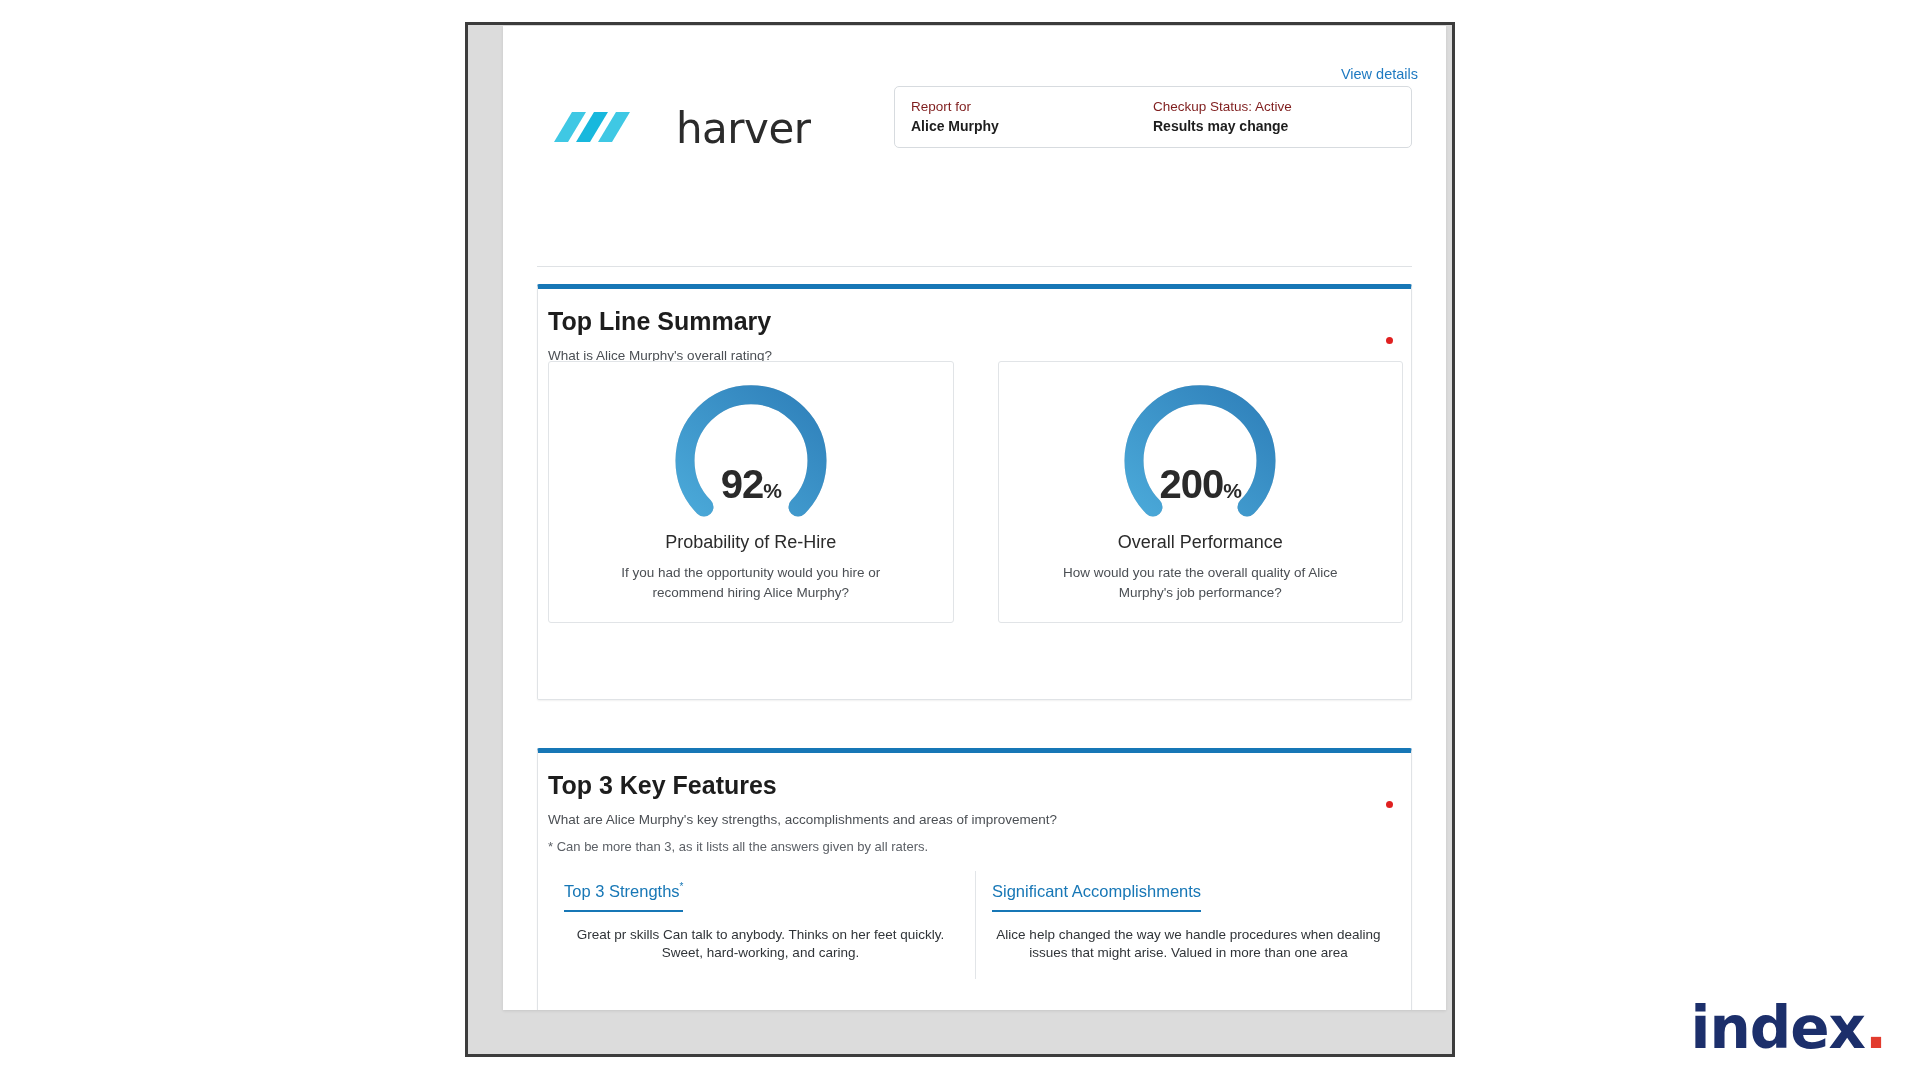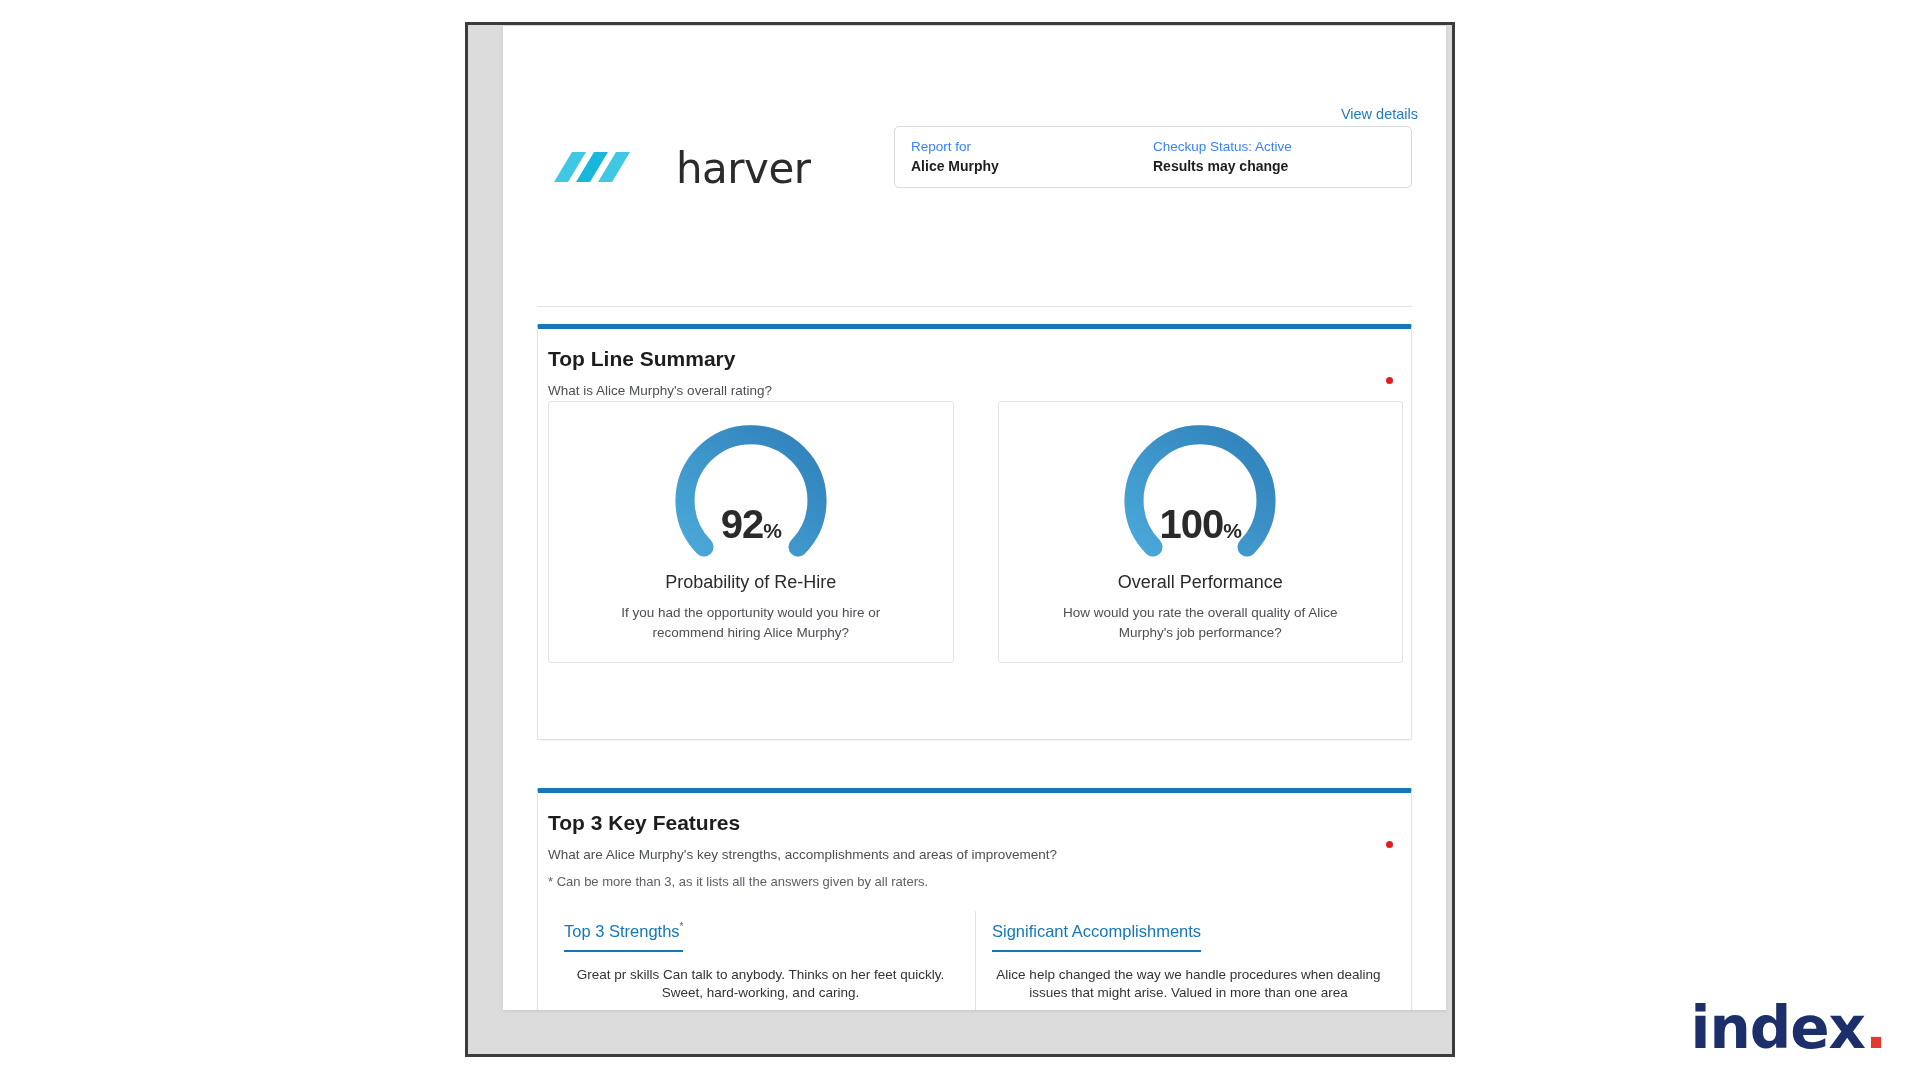--- a/index.html
+++ b/index.html
@@ -36,21 +36,20 @@
     left: 503px; top: 26px;
     width: 943px; height: 984px;
     background: #ffffff;
     box-shadow: 0 1px 3px rgba(0,0,0,0.10);
     overflow: hidden;
   }
   .page-inner {
     position: relative;
     width: 100%; height: 100%;
     padding: 0 34px;
-    margin-top: 40px;
   }
 
   
   .view-details {
     position: absolute;
     right: 28px; top: 40px;
     color: #1f7ac1;
     font-size: 14.5px;
     text-decoration: none;
   }
@@ -84,21 +83,21 @@
     background: #fff;
   }
   .meta-row {
     display: flex;
     padding: 12px 16px 13px 16px;
   }
   .meta-row + .meta-row { border-top: 1px solid #e3e6e9; }
   .meta-cell { flex: 1 1 50%; }
   .meta-label {
     font-size: 13.5px;
-    color: #3b82f6;
+    color: #7f1d1d;
     margin-bottom: 4px;
   }
   .meta-value {
     font-size: 14px;
     color: #1d1d1d;
     font-weight: bold;
   }
 
   .divider {
     position: absolute;
@@ -117,21 +116,21 @@
     border: 1px solid #e0e3e6;
     border-top: 5px solid #1777b6;
     border-radius: 2px;
     box-shadow: 0 1px 2px rgba(0,0,0,0.06);
   }
   #section-summary { top: 258px; height: 416px; }
   #section-features { top: 722px; height: 280px; }
 
   .section-title {
     margin: 18px 0 0 10px;
-    font-size: 21px;
+    font-size: 25px;
     font-weight: bold;
     color: #1d1d1d;
   }
   .section-question {
     margin: 12px 0 0 10px;
     font-size: 13.5px;
     color: #4b4f54;
   }
   .section-note {
     margin: 12px 0 0 10px;
@@ -312,21 +311,21 @@
               <svg width="208" height="150" viewBox="0 0 208 150" aria-hidden="true">
                 <defs>
                   <linearGradient id="gradB" x1="0" y1="1" x2="1" y2="0">
                     <stop offset="0%" stop-color="#4aa8d8"></stop>
                     <stop offset="100%" stop-color="#2f80ba"></stop>
                   </linearGradient>
                 </defs>
                 <path d="M 57 131 A 66 66 0 1 1 151 131" fill="none" stroke="#d3d6d9" stroke-width="19" stroke-linecap="round"></path>
                 <path d="M 57 131 A 66 66 0 1 1 151 131" fill="none" stroke="url(#gradB)" stroke-width="19" stroke-linecap="round"></path>
               </svg>
-              <div class="gauge-value"><span>100</span><span class="pct">%</span></div>
+              <div class="gauge-value"><span>200</span><span class="pct">%</span></div>
             </div>
             <div class="gauge-label">Overall Performance</div>
             <div class="gauge-sub">How would you rate the overall quality of Alice Murphy's job performance?</div>
           </div>
 
         </div>
       </div>
 
       <div class="section" id="section-features">
         <div class="section-title">Top 3 Key Features</div>

